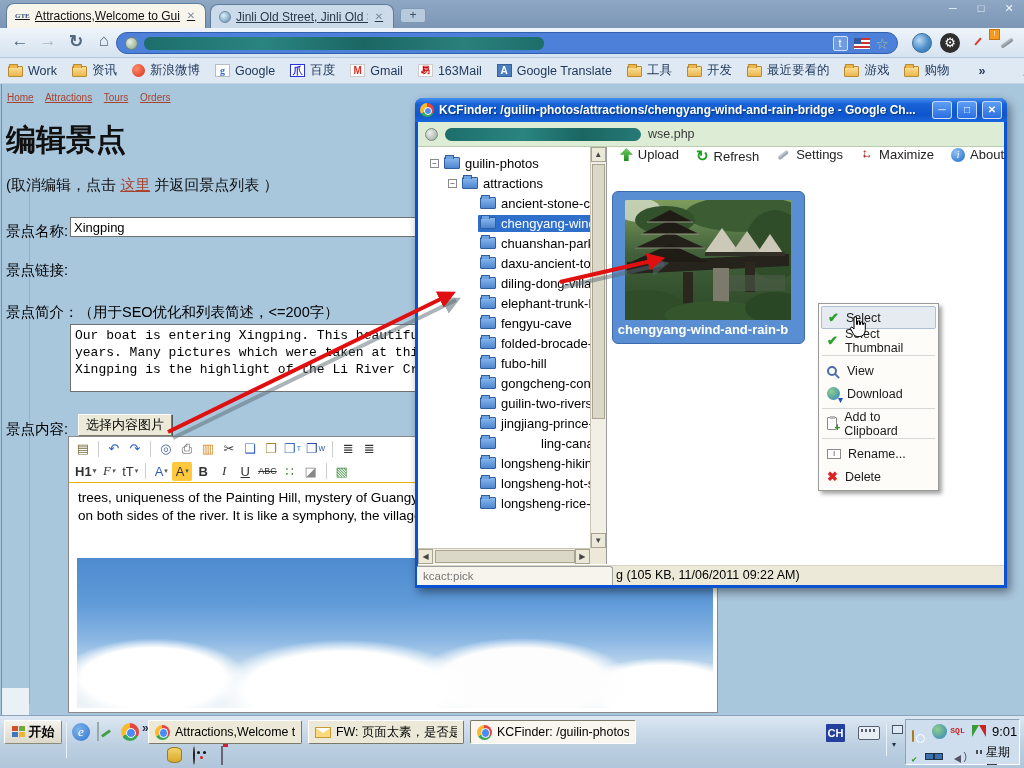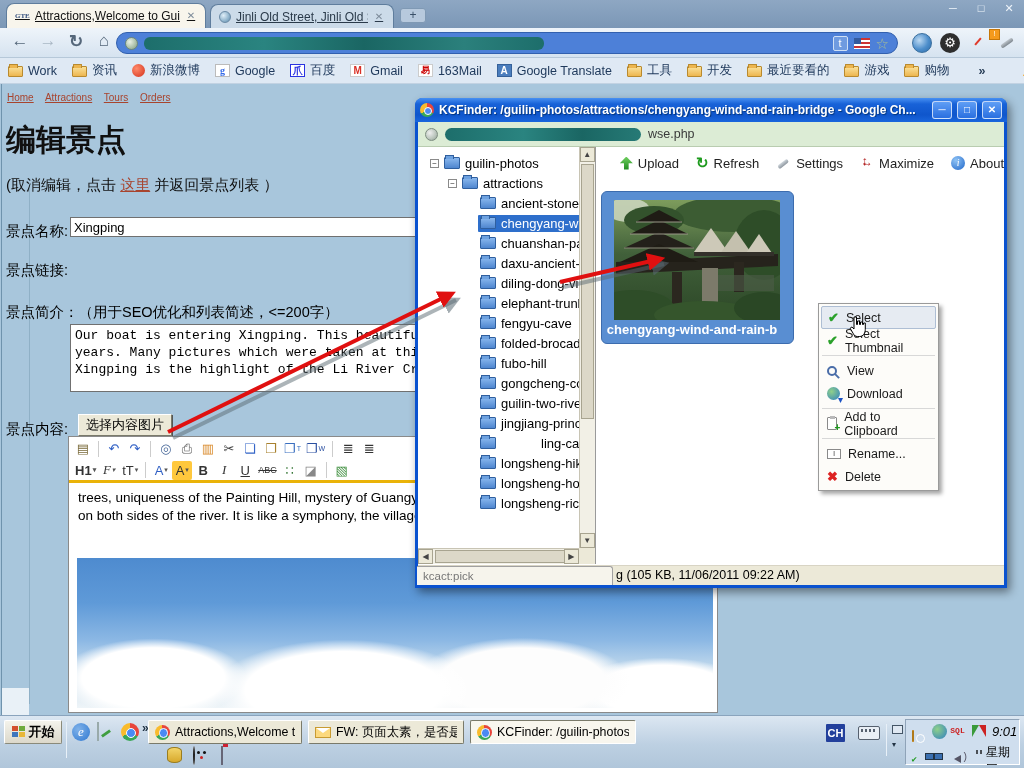--- a/index.html
+++ b/index.html
@@ -80,21 +80,21 @@
   .finput { position:absolute; left:70px; height:20px; background:#fff; border:1px solid #707070;
     font-size:13px; padding:0 3px; color:#000; font-family:"Liberation Sans",sans-serif; }
   #intro-textarea { position:absolute; left:70px; top:240px; width:424px; height:68px; background:#fff;
     border:1px solid #707070; font-family:"Liberation Mono",monospace; font-size:13px; line-height:17px;
     padding:2px 4px; color:#000; resize:none; white-space:pre; overflow:hidden; }
   #choose-btn { position:absolute; left:78px; top:330px; width:94px; height:22px; background:#ece9d8;
     border:1px solid; border-color:#fff #7a7a6a #7a7a6a #fff; box-shadow:1px 1px 0 #555; font-size:13px; color:#000; }
 
   #editor { position:absolute; left:68px; top:352px; width:650px; height:277px; background:#fff; border:1px solid #8a8a8a; }
   .etb-row { display:flex; align-items:center; height:23px; padding:0 4px; gap:1px; }
-  .etb-row + .etb-row { border-bottom:3px solid #eab308; }
+  .etb-row + .etb-row { border-bottom:1px solid #eab308; }
   .eic { min-width:20px; height:19px; display:inline-flex; align-items:center; justify-content:center;
     font-size:13px; color:#333; border-radius:2px; padding:0 2px; }
   .eic sub { font-size:7px; margin-left:1px; }
   .eic .caret { font-size:7px; color:#555; margin-left:1px; }
   .esep { width:1px; height:16px; background:#ccc; margin:0 4px; }
   #editor-body { padding:6px 0 0 9px; font-size:13.5px; line-height:17.5px; color:#000; }
   #editor-body div { white-space:nowrap; overflow:hidden; }
   #sky-image { position:absolute; left:8px; top:121px; width:636px; height:150px;
     background:
       radial-gradient(ellipse 130px 55px at 12% 80%, #ffffff 0 55%, rgba(255,255,255,0) 72%),
@@ -133,21 +133,21 @@
   .vscroll { position:absolute; right:0; top:0; bottom:16px; width:16px; background:#f2f0e6; border-left:1px solid #c8c4b4; }
   .vscroll .arr { position:absolute; left:0; width:15px; height:15px; background:#ece9d8; border:1px solid #a8a490; font-size:8px; line-height:13px; text-align:center; color:#444; }
   .vscroll .up { top:0; } .vscroll .dn { bottom:0; }
   .vscroll .thumb { position:absolute; left:1px; top:17px; width:13px; height:255px; background:#dcd8c8; border:1px solid #a8a490; }
   .hscroll { position:absolute; left:0; right:16px; bottom:0; height:16px; background:#f2f0e6; border-top:1px solid #c8c4b4; }
   .hscroll .arr { position:absolute; top:0; width:15px; height:15px; background:#ece9d8; border:1px solid #a8a490; font-size:8px; line-height:13px; text-align:center; color:#444; }
   .hscroll .lf { left:0; } .hscroll .rt { right:0; }
   .hscroll .thumb { position:absolute; left:17px; top:1px; width:140px; height:13px; background:#dcd8c8; border:1px solid #a8a490; }
   .scorner { position:absolute; right:0; bottom:0; width:16px; height:16px; background:#ece9d8; }
   #kcf-files { flex:1; position:relative; }
-  #kcf-ftoolbar { height:32px; display:flex; align-items:center; gap:17px; padding-left:24px; font-size:13px; color:#222; }
+  #kcf-ftoolbar { height:32px; display:flex; align-items:flex-start; gap:17px; padding-left:13px; font-size:13px; color:#222; }
   .ftool { display:flex; align-items:center; gap:5px; }
   .ic-upload { width:13px; height:13px; background:linear-gradient(#6fce5f,#1f8b1f);
     clip-path:polygon(50% 0,100% 52%,68% 52%,68% 100%,32% 100%,32% 52%,0 52%); }
   .ic-refresh { color:#1f9b1f; font-weight:bold; font-size:15px; }
   .ic-refresh::before { content:"\21BB"; }
   .ic-wrench { position:relative; width:15px; height:15px; }
   .ic-wrench::before { content:""; position:absolute; left:1px; top:6px; width:12px; height:3.5px; background:linear-gradient(#cfd6dc,#8d969e); transform:rotate(-38deg); border-radius:2px; }
   .ic-maximize { position:relative; width:14px; height:14px; color:#b22222; }
   .ic-maximize i { position:absolute; left:0; top:-1px; width:14px; font-style:normal; font-size:12px; text-align:center; }
   .ic-maximize i:last-child { transform:rotate(90deg); }
@@ -233,21 +233,21 @@
   .ti-tri { width:0; height:0; border-left:7px solid #c22; border-right:7px solid #3a9a3a; border-bottom:0;
     border-top:12px solid transparent; transform:rotate(180deg); margin-top:3px; }
   .ti-earth2 { border-radius:50%; background:radial-gradient(circle at 60% 60%, #bde0f5, #3a8fd0); position:relative; }
   .ti-earth2::after { content:"\2714"; position:absolute; right:-3px; bottom:-4px; color:#1f9b1f; font-size:9px; font-weight:bold; }
   .ti-net { position:relative; } .ti-net::before, .ti-net::after { content:""; position:absolute; width:7px; height:5px; background:#3a6fb0; border:1px solid #234; }
   .ti-net::before { left:0; top:2px; } .ti-net::after { right:0; bottom:1px; }
   .ti-spk { position:relative; } .ti-spk::before { content:""; position:absolute; left:2px; top:4px; border-top:4px solid transparent; border-bottom:4px solid transparent; border-right:7px solid #556; }
   .ti-spk::after { content:")"; position:absolute; left:10px; top:1px; color:#556; font-size:10px; }
   .ti-plug { background:#4a4f55; border-radius:2px; position:relative; }
   .ti-plug::before { content:""; position:absolute; left:4px; top:-3px; width:2px; height:4px; background:#4a4f55; box-shadow:4px 0 0 #4a4f55; }
-  #tray-time { position:absolute; left:86px; top:4px; font-size:13px; color:#000;font-style:italic; }
+  #tray-time { position:absolute; left:86px; top:4px; font-size:13px; color:#000; }
   #tray-day { position:absolute; left:80px; top:24px; font-size:12px; color:#000; }
 </style>
 </head>
 <body>
 
 <div id="screen">
 
   <div id="tabstrip">
     <div class="tab active">
       <span class="fav-gte">GTE</span>

